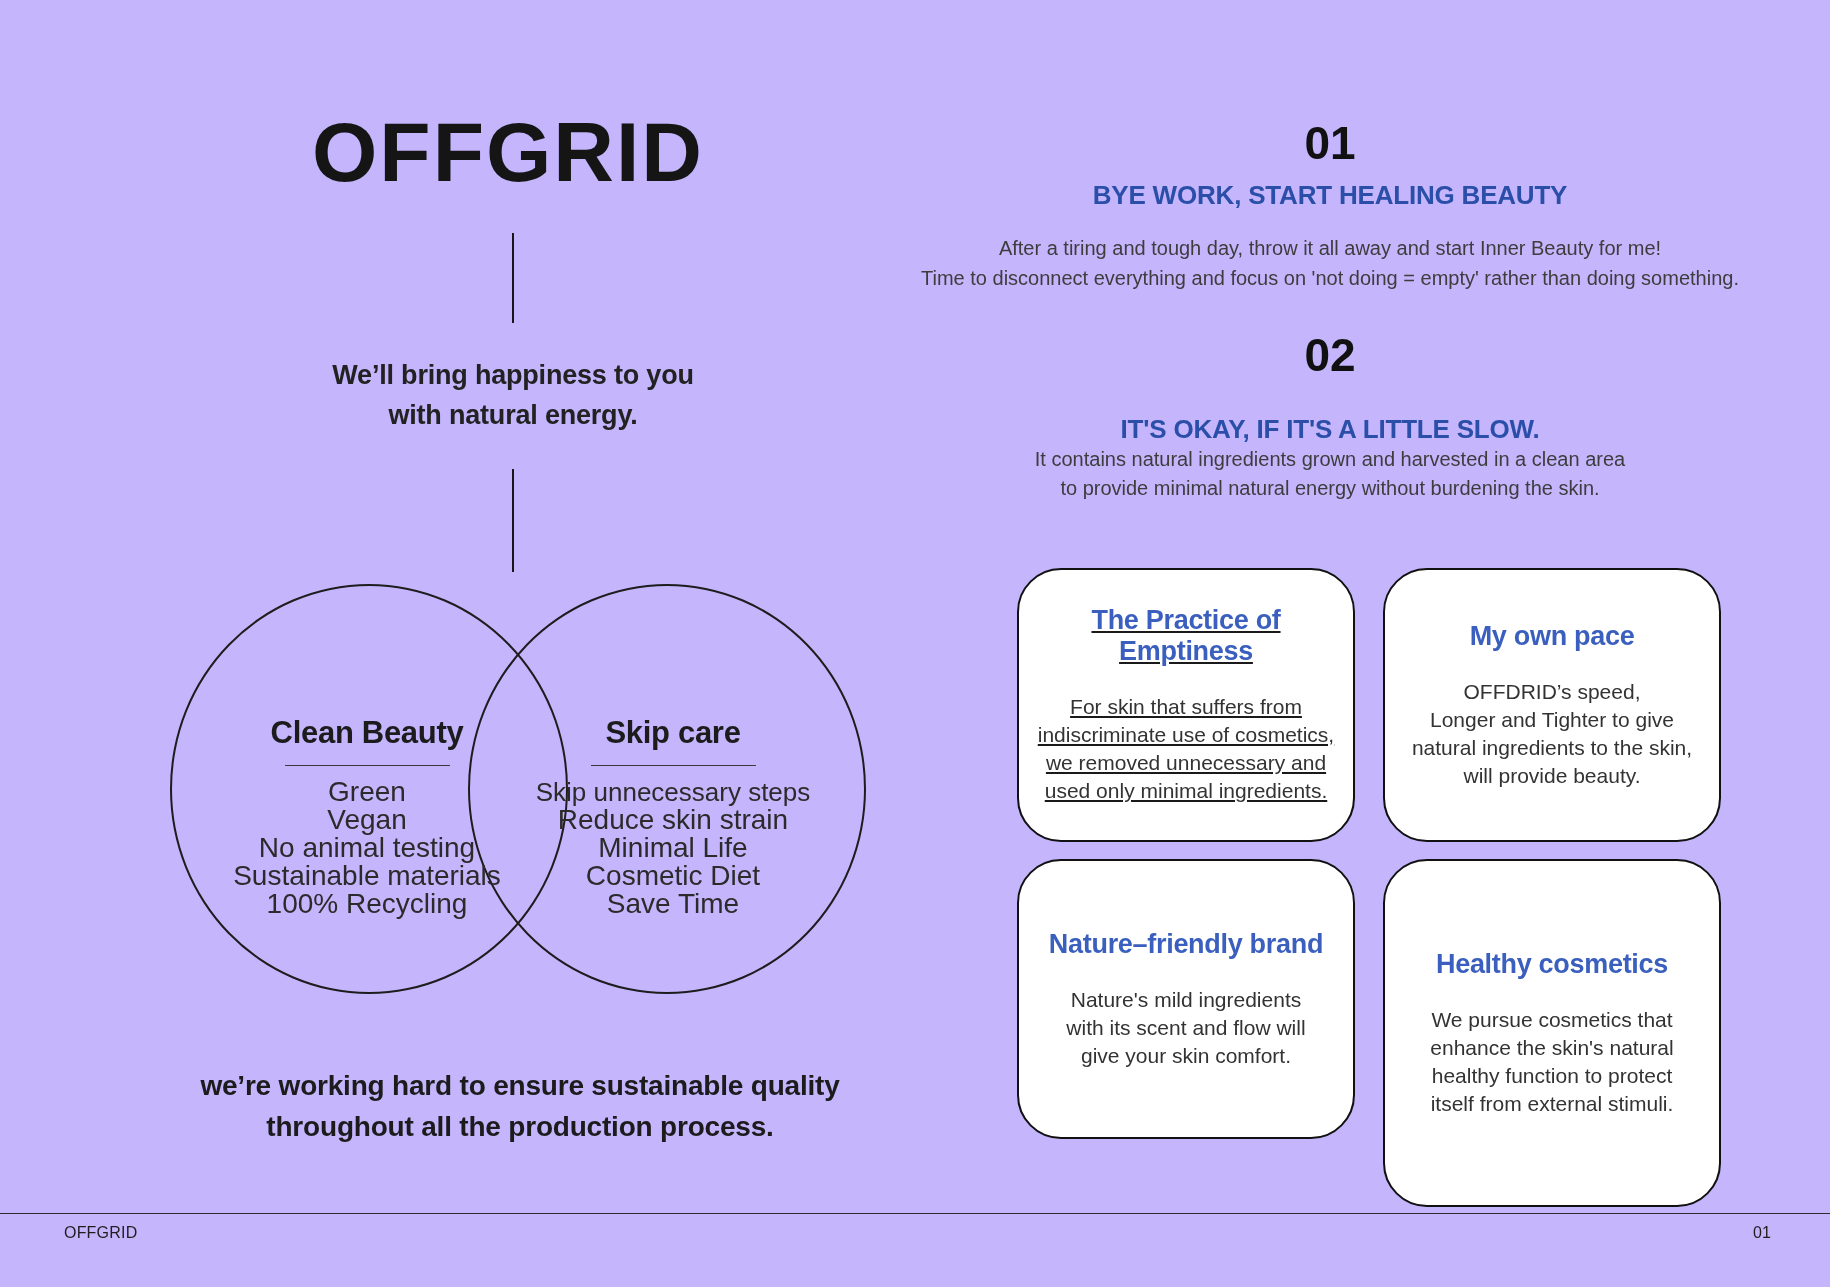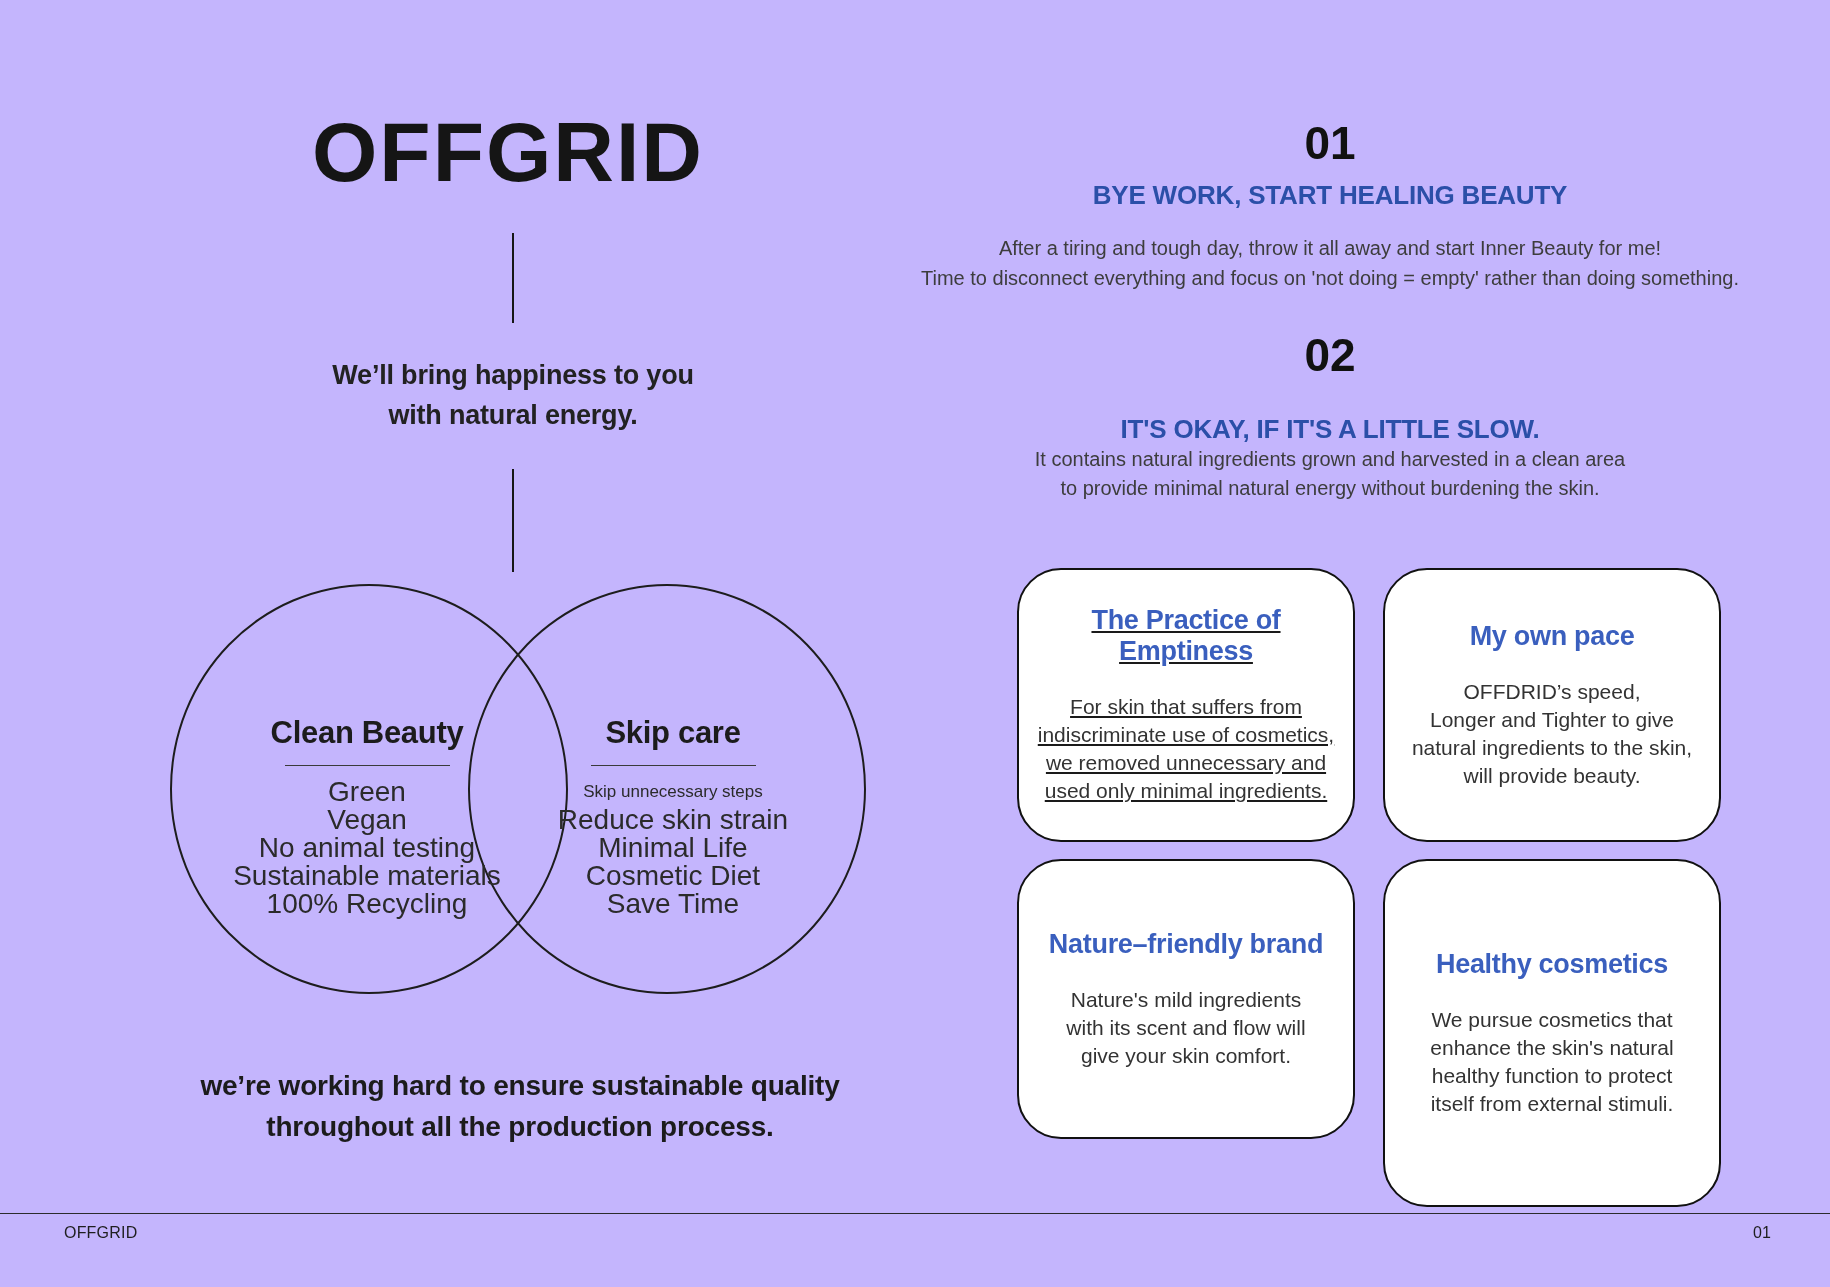--- a/index.html
+++ b/index.html
@@ -42,21 +42,21 @@
     font-size:31px;font-weight:bold;color:#1c1c1c;
     line-height:36px;letter-spacing:-0.3px;
   }
   .venn-underline{
     width:165px;height:0;border:0;border-top:1.5px solid #3a3a3a;
     margin:14px auto 12px auto;
   }
   .venn-item{
     display:block;font-size:28px;color:#2b2b2b;line-height:28px;
   }
-  .venn-item.small{font-size:17px;}
+  .venn-item.small{font-size:26px;}
   .mission{
     left:145px;top:1024px;width:750px;
     text-align:center;
     font-size:28px;font-weight:bold;color:#1c1c1c;
     line-height:41px;letter-spacing:-0.2px;
   }
 
   
   .sec-number{
     left:1130px;width:400px;text-align:center;

